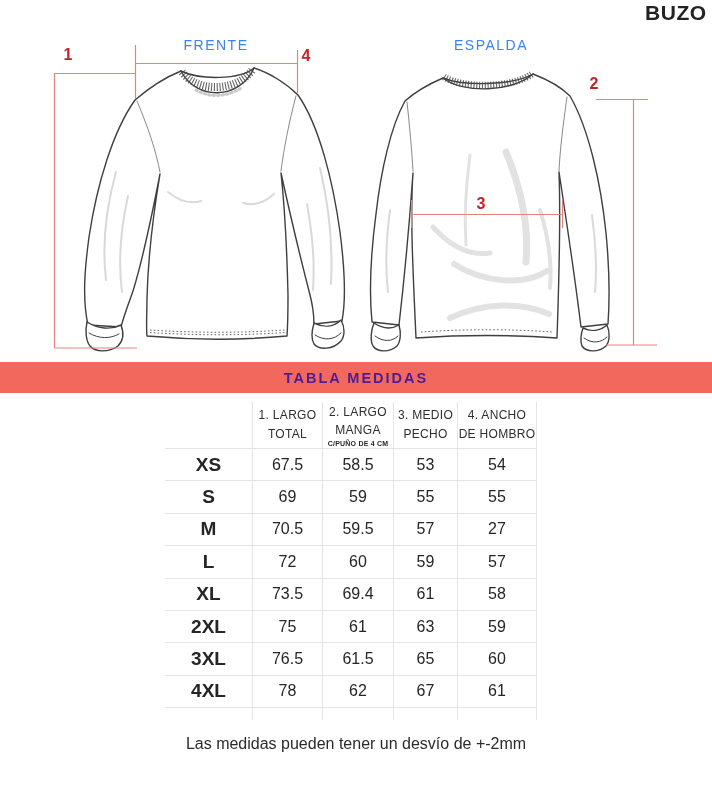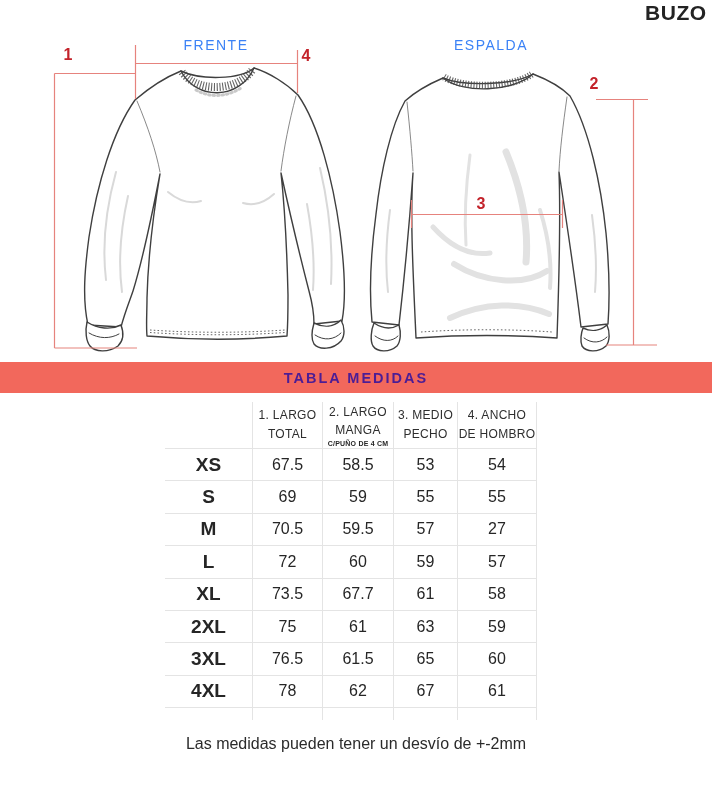--- a/index.html
+++ b/index.html
@@ -224,21 +224,21 @@
   <div class="cell val">27</div>
 
   <div class="cell sz">L</div>
   <div class="cell val">72</div>
   <div class="cell val">60</div>
   <div class="cell val">59</div>
   <div class="cell val">57</div>
 
   <div class="cell sz">XL</div>
   <div class="cell val">73.5</div>
-  <div class="cell val">67.7</div>
+  <div class="cell val">69.4</div>
   <div class="cell val">61</div>
   <div class="cell val">58</div>
 
   <div class="cell sz">2XL</div>
   <div class="cell val">75</div>
   <div class="cell val">61</div>
   <div class="cell val">63</div>
   <div class="cell val">59</div>
 
   <div class="cell sz">3XL</div>

